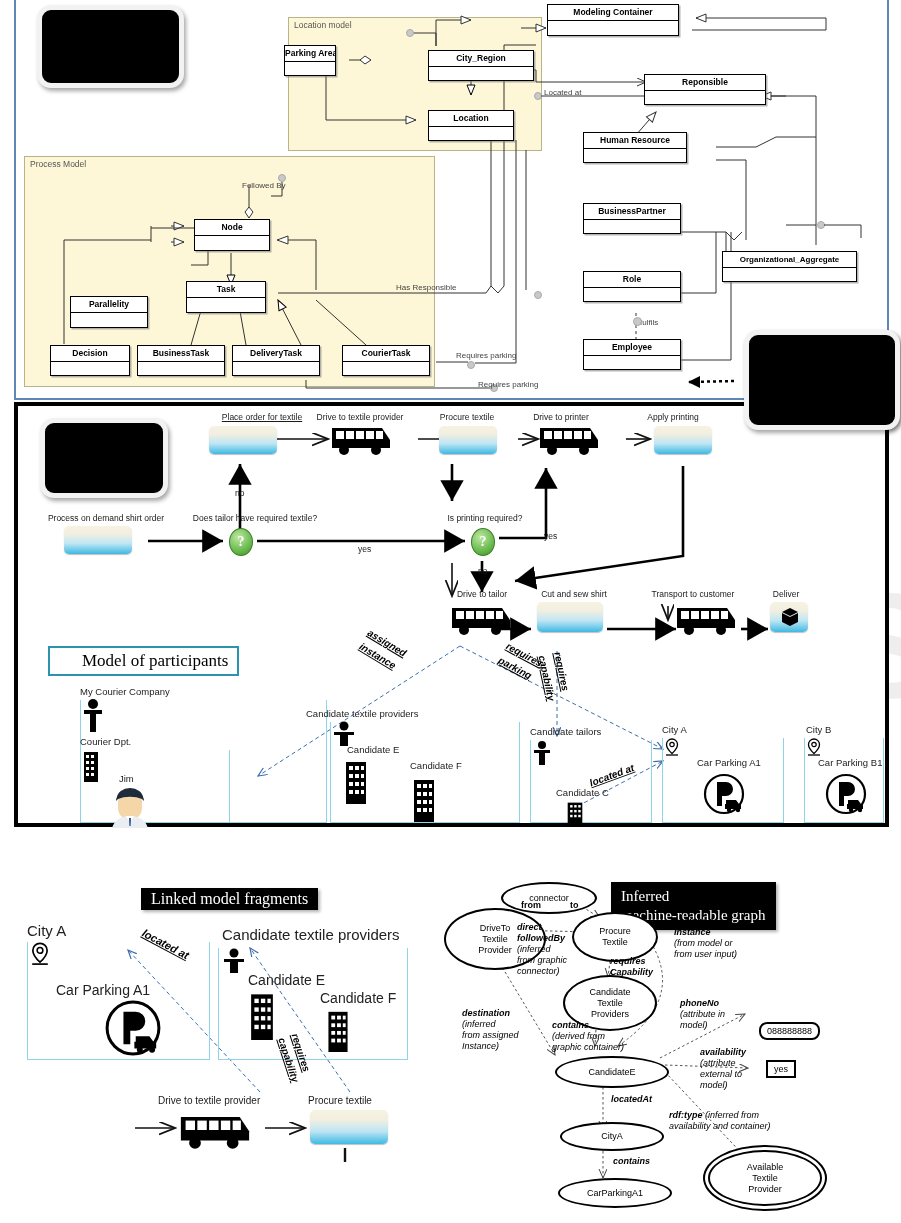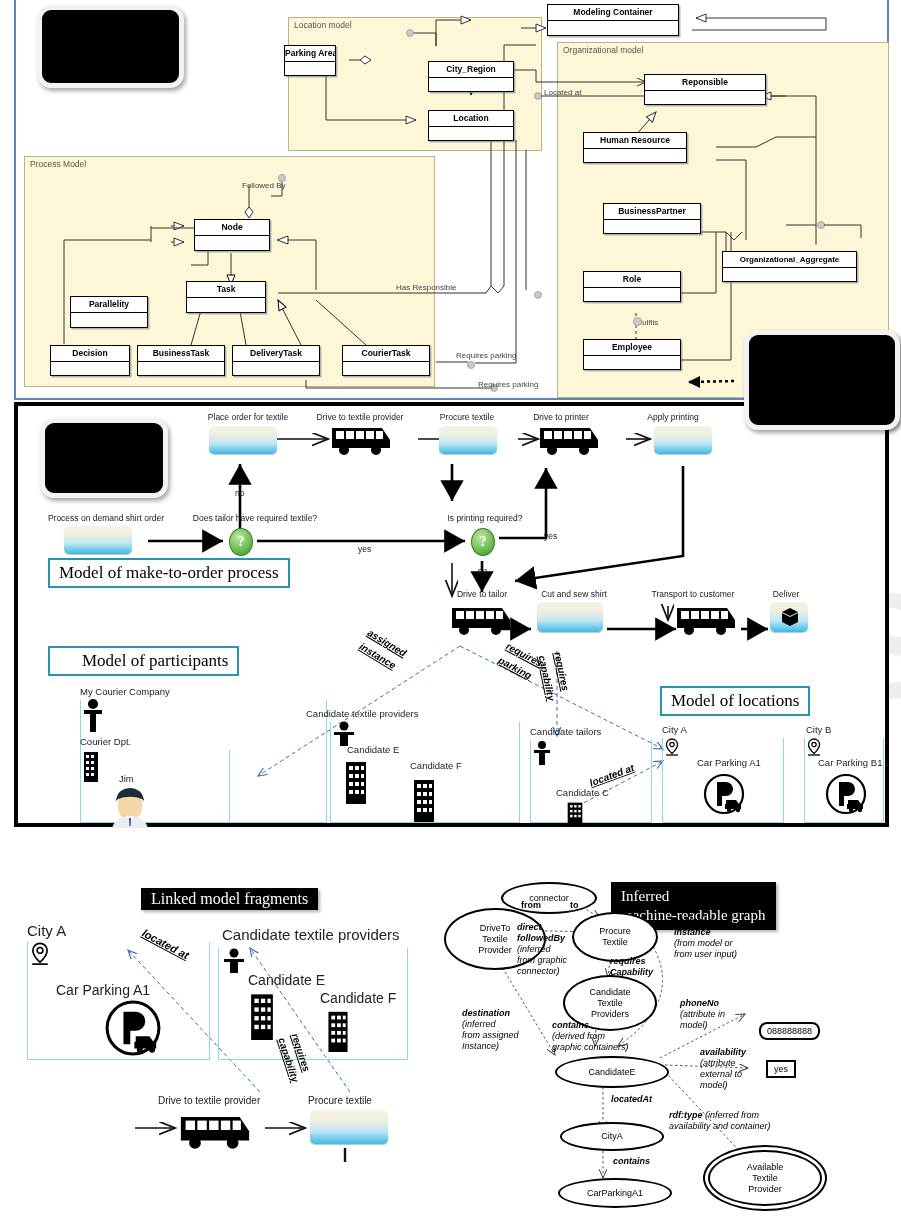--- a/index.html
+++ b/index.html
@@ -60,23 +60,20 @@
 <div class="wmark">
   <div class="abs" style="left:40px;top:560px;font-size:150px;letter-spacing:6px;">SCITEPRESS</div>
   <div class="abs" style="left:36px;top:690px;font-size:34px;letter-spacing:5px;">SCIENCE AND TECHNOLOGY PUBLICATIONS</div>
 </div>
 
 <div id="panel-uml" class="abs">
 
   <div class="pkg" style="left:272px;top:17px;width:254px;height:134px;">
     <div class="pkg-title">Location model</div>
   </div>
-  <div class="pkg" style="left:541px;top:42px;width:332px;height:356px;">
-    <div class="pkg-title">Organizational model</div>
-  </div>
   <div class="pkg" style="left:8px;top:156px;width:411px;height:231px;">
     <div class="pkg-title">Process Model</div>
   </div>
 
   <svg width="875" height="400">
     <defs>
       <marker id="hollowTri" markerWidth="12" markerHeight="12" refX="11" refY="5" orient="auto">
         <path d="M1,1 L11,5 L1,9 z" fill="#fff" stroke="#333" stroke-width="1"></path>
       </marker>
       <marker id="hollowTriL" markerWidth="12" markerHeight="12" refX="11" refY="5" orient="auto">
@@ -159,41 +156,41 @@
   <div class="umlbox" style="left:531px;top:4px;width:132px;height:32px;">
     <div class="nm">Modeling Container</div>
       <div class="body"></div>
     </div>
 
   <div class="umlbox" style="left:268px;top:45px;width:52px;height:31px;">
     <div class="nm">Parking Area</div>
       <div class="body"></div>
     </div>
 
-  <div class="umlbox" style="left:412px;top:61px;width:86px;height:31px;">
+  <div class="umlbox" style="left:412px;top:50px;width:106px;height:31px;">
     <div class="nm">City_Region</div>
       <div class="body"></div>
     </div>
 
   <div class="umlbox" style="left:412px;top:110px;width:86px;height:31px;">
     <div class="nm">Location</div>
       <div class="body"></div>
     </div>
 
   <div class="umlbox" style="left:628px;top:74px;width:122px;height:31px;">
     <div class="nm">Reponsible</div>
       <div class="body"></div>
     </div>
 
   <div class="umlbox" style="left:567px;top:132px;width:104px;height:31px;">
     <div class="nm">Human Resource</div>
       <div class="body"></div>
     </div>
 
-  <div class="umlbox" style="left:567px;top:203px;width:98px;height:31px;margin-left:20px;">
+  <div class="umlbox" style="left:567px;top:203px;width:98px;height:31px;">
     <div class="nm">BusinessPartner</div>
       <div class="body"></div>
     </div>
 
   <div class="umlbox" style="left:567px;top:271px;width:98px;height:31px;">
     <div class="nm">Role</div>
       <div class="body"></div>
     </div>
 
   <div class="umlbox" style="left:567px;top:339px;width:98px;height:31px;">
@@ -293,21 +290,21 @@
     </g>
 
     <g stroke="#3c6fb0" fill="none" stroke-width="1" stroke-dasharray="4,3">
       <path d="M442,240 L240,370" marker-end="url(#blueArr)"></path>
       <path d="M442,240 L645,343" marker-end="url(#blueArr)"></path>
       <path d="M539,245 L539,330" marker-end="url(#blueArr)"></path>
       <path d="M560,400 L645,355" marker-end="url(#blueArr)"></path>
     </g>
   </svg>
 
-  <div class="plabel" style="left:180px;top:6px;width:100px;">Place order for textile</div>
+  <div class="plabel" style="left:194px;top:6px;width:100px;text-decoration:underline;">Place order for textile</div>
   <div class="pnode" style="left:191px;top:20px;width:68px;height:28px;"></div>
 
   <div class="plabel" style="left:287px;top:6px;width:110px;">Drive to textile provider</div>
   <svg class="bus" style="left:310px;top:16px;" width="66" height="34" viewBox="0 0 66 34">
     <path d="M4,6 h50 l8,12 v8 h-58 z" fill="#000"></path>
     <g fill="#fff">
         <rect x="8" y="9" width="8" height="8"></rect>
         <rect x="18" y="9" width="8" height="8"></rect>
         <rect x="28" y="9" width="8" height="8"></rect>
         <rect x="38" y="9" width="8" height="8"></rect>
@@ -381,23 +378,21 @@
     <circle cx="16" cy="28" r="5" fill="#000"></circle>
       <circle cx="48" cy="28" r="5" fill="#000"></circle>
   </svg>
 
   <div class="plabel" style="left:740px;top:183px;width:56px;">Deliver</div>
   <div class="pnode" style="left:752px;top:196px;width:38px;height:30px;"></div>
   <svg class="abs" style="left:760px;top:200px;" width="24" height="24" viewBox="0 0 24 24">
     <path d="M12,2 L20,6 L12,10 L4,6 z M4,7 L12,11 L12,20 L4,16 z M20,7 L12,11 L12,20 L20,16 z" fill="#000"></path>
   </svg>
 
-  <div class="callout" style="left:30px;top:152px;">Model of make-to-order process</div>
   <div class="callout" style="left:30px;top:240px;padding-left:32px;">Model of participants</div>
-  <div class="callout" style="left:642px;top:280px;">Model of locations</div>
 
   <div class="abs" style="left:330px;top:245px;width:110px;height:60px;transform:rotate(31deg);">
     <div class="reltxt" style="left:0;top:0;">assigned</div>
     <div class="reltxt" style="left:0;top:16px;">instance</div>
   </div>
   <div class="abs" style="left:472px;top:252px;width:90px;height:60px;transform:rotate(28deg);">
     <div class="reltxt" style="left:0;top:0;">requires</div>
     <div class="reltxt" style="left:0;top:16px;">parking</div>
   </div>
   <div class="abs" style="left:545px;top:245px;width:90px;height:60px;transform:rotate(78deg);transform-origin:left top;">
@@ -741,21 +736,21 @@
   <div class="glabel" style="left:462px;top:148px;">
     <b>destination</b>
     <div style="white-space:pre-line">(inferred
 from assigned
 Instance)</div>
   </div>
 
   <div class="glabel" style="left:552px;top:160px;">
     <b>contains</b>
     <div style="white-space:pre-line">(derived from
-graphic containers)</div>
+graphic container)</div>
   </div>
 
   <div class="glabel" style="left:680px;top:138px;">
     <b>phoneNo</b>
     <div style="white-space:pre-line">(attribute in
 model)</div>
   </div>
   <div class="gval" style="left:759px;top:162px;border-radius:8px;">088888888</div>
 
   <div class="glabel" style="left:700px;top:187px;">

